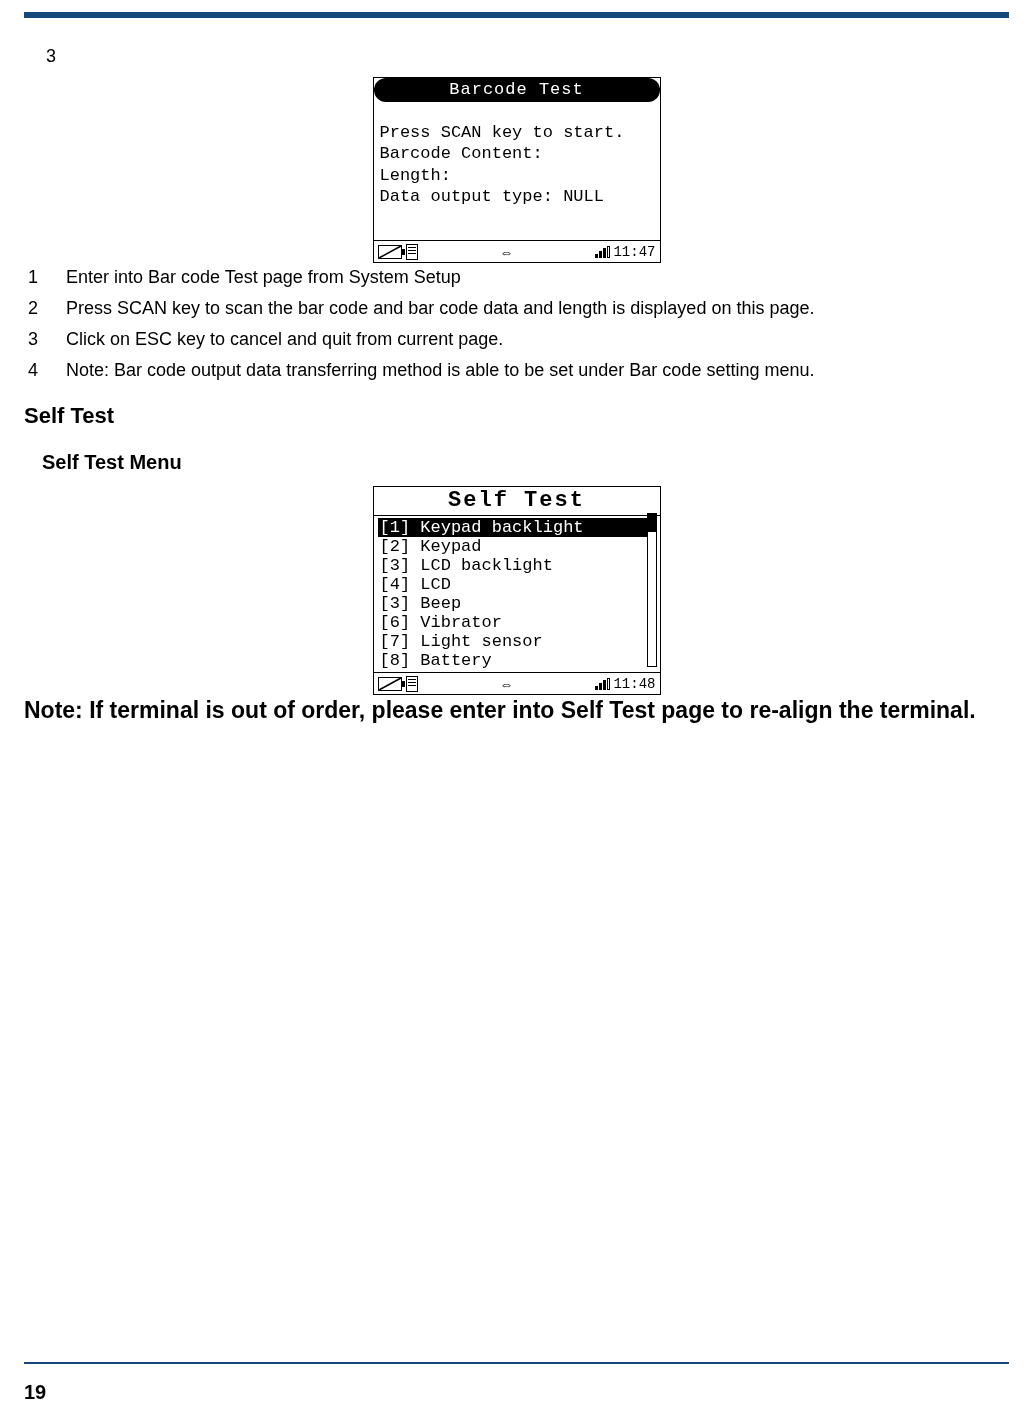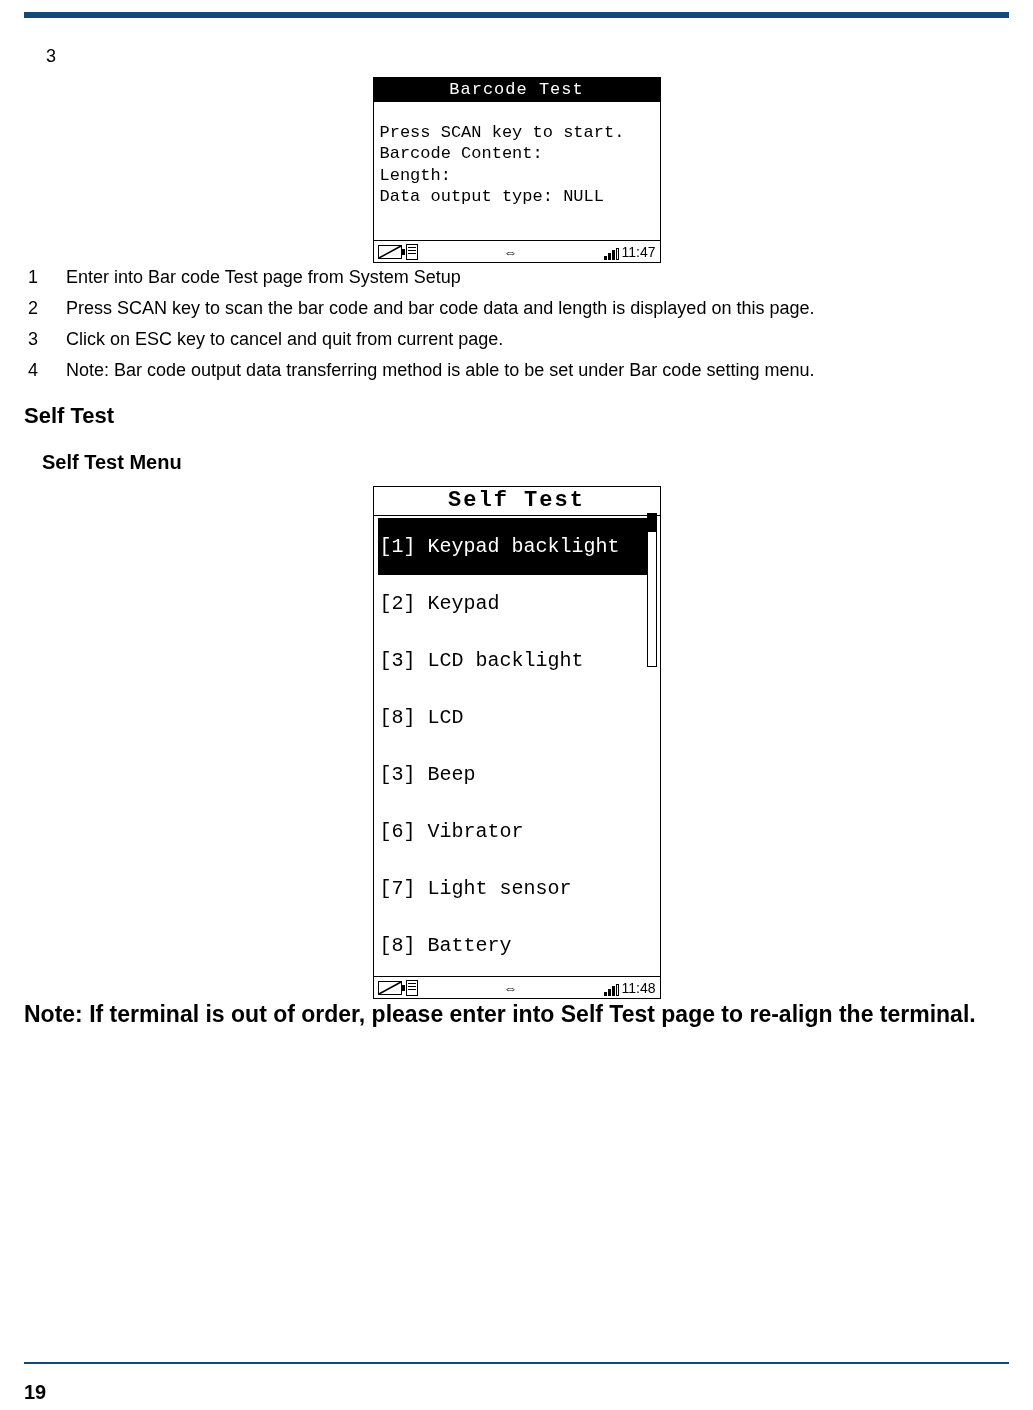--- a/index.html
+++ b/index.html
@@ -77,58 +77,59 @@
     background: #fff;
   }
   .device-titlebar {
     background: #000;
     color: #fff;
     text-align: center;
     font-family: "Courier New", monospace;
     font-size: 17px;
     padding: 2px 0 3px 0;
     letter-spacing: 1px;
+    border-radius: 12px;
   }
   .device-body {
     padding: 20px 6px;
     min-height: 138px;
     box-sizing: border-box;
     line-height: 1.25;
   }
   .device-body .row { white-space: pre; }
   .device-statusbar {
     display: flex;
     align-items: center;
     justify-content: space-between;
     border-top: 1px solid #000;
     padding: 2px 4px 2px 4px;
     font-size: 14px;
     height: 22px;
     box-sizing: border-box;
   }
   .sb-left, .sb-center, .sb-right { display: flex; align-items: center; gap: 4px; }
-  .sb-right { font-family: Liberation Sans, sans-serif; align-items: flex-end; }
+  .sb-right { font-family: Liberation Mono, monospace; }
   .batt {
     width: 22px; height: 12px; border: 1px solid #000; position: relative; display:inline-block;
   }
   .batt::after { content:""; position:absolute; right:-4px; top:3px; width:3px; height:6px; background:#000; }
   .batt-slash {
     position:absolute; left:-2px; top:-2px; width:26px; height:16px;
   }
   .doc-mini { width:10px; height:14px; border:1px solid #000; position:relative; display:inline-block; }
   .doc-mini::before { content:""; position:absolute; left:1px; top:2px; right:1px; height:1px; background:#000; box-shadow:0 3px 0 #000, 0 6px 0 #000; }
   .sig { display:inline-block; width:14px; height:12px; position:relative; }
   .sig span { position:absolute; bottom:0; width:3px; background:#000; }
   .sig .b1{left:0;height:4px;} .sig .b2{left:4px;height:7px;} .sig .b3{left:8px;height:10px;} .sig .b4{left:12px;height:12px; background:#fff; border:1px solid #000; box-sizing:border-box;}
   
   .st-body { padding: 2px 4px 2px 4px; }
   .st-row {
     font-family: "Courier New", monospace;
-    font-size: 20px;
-    padding: 17px 2px;
+    font-size: 17px;
+    padding: 0 2px;
     white-space: pre;
   }
   .st-row.selected {
     background: #000;
     color: #fff;
   }
   .st-scroll {
     position: absolute;
     right: 3px;
     top: 26px;
@@ -223,21 +224,21 @@
 
   <div class="h-main">Self Test</div>
   <div class="h-sub">Self Test Menu</div>
 
   <div class="selftest-frame">
     <div class="selftest-title">Self Test</div>
     <div class="st-body">
       <div class="st-row selected">[1] Keypad backlight</div>
       <div class="st-row">[2] Keypad</div>
       <div class="st-row">[3] LCD backlight</div>
-      <div class="st-row">[8] LCD</div>
+      <div class="st-row">[4] LCD</div>
       <div class="st-row">[3] Beep</div>
       <div class="st-row">[6] Vibrator</div>
       <div class="st-row">[7] Light sensor</div>
       <div class="st-row">[8] Battery</div>
     </div>
     <div class="st-scroll">
         <div class="thumb"></div>
       </div>
     <div class="device-statusbar">
       <span class="sb-left">

